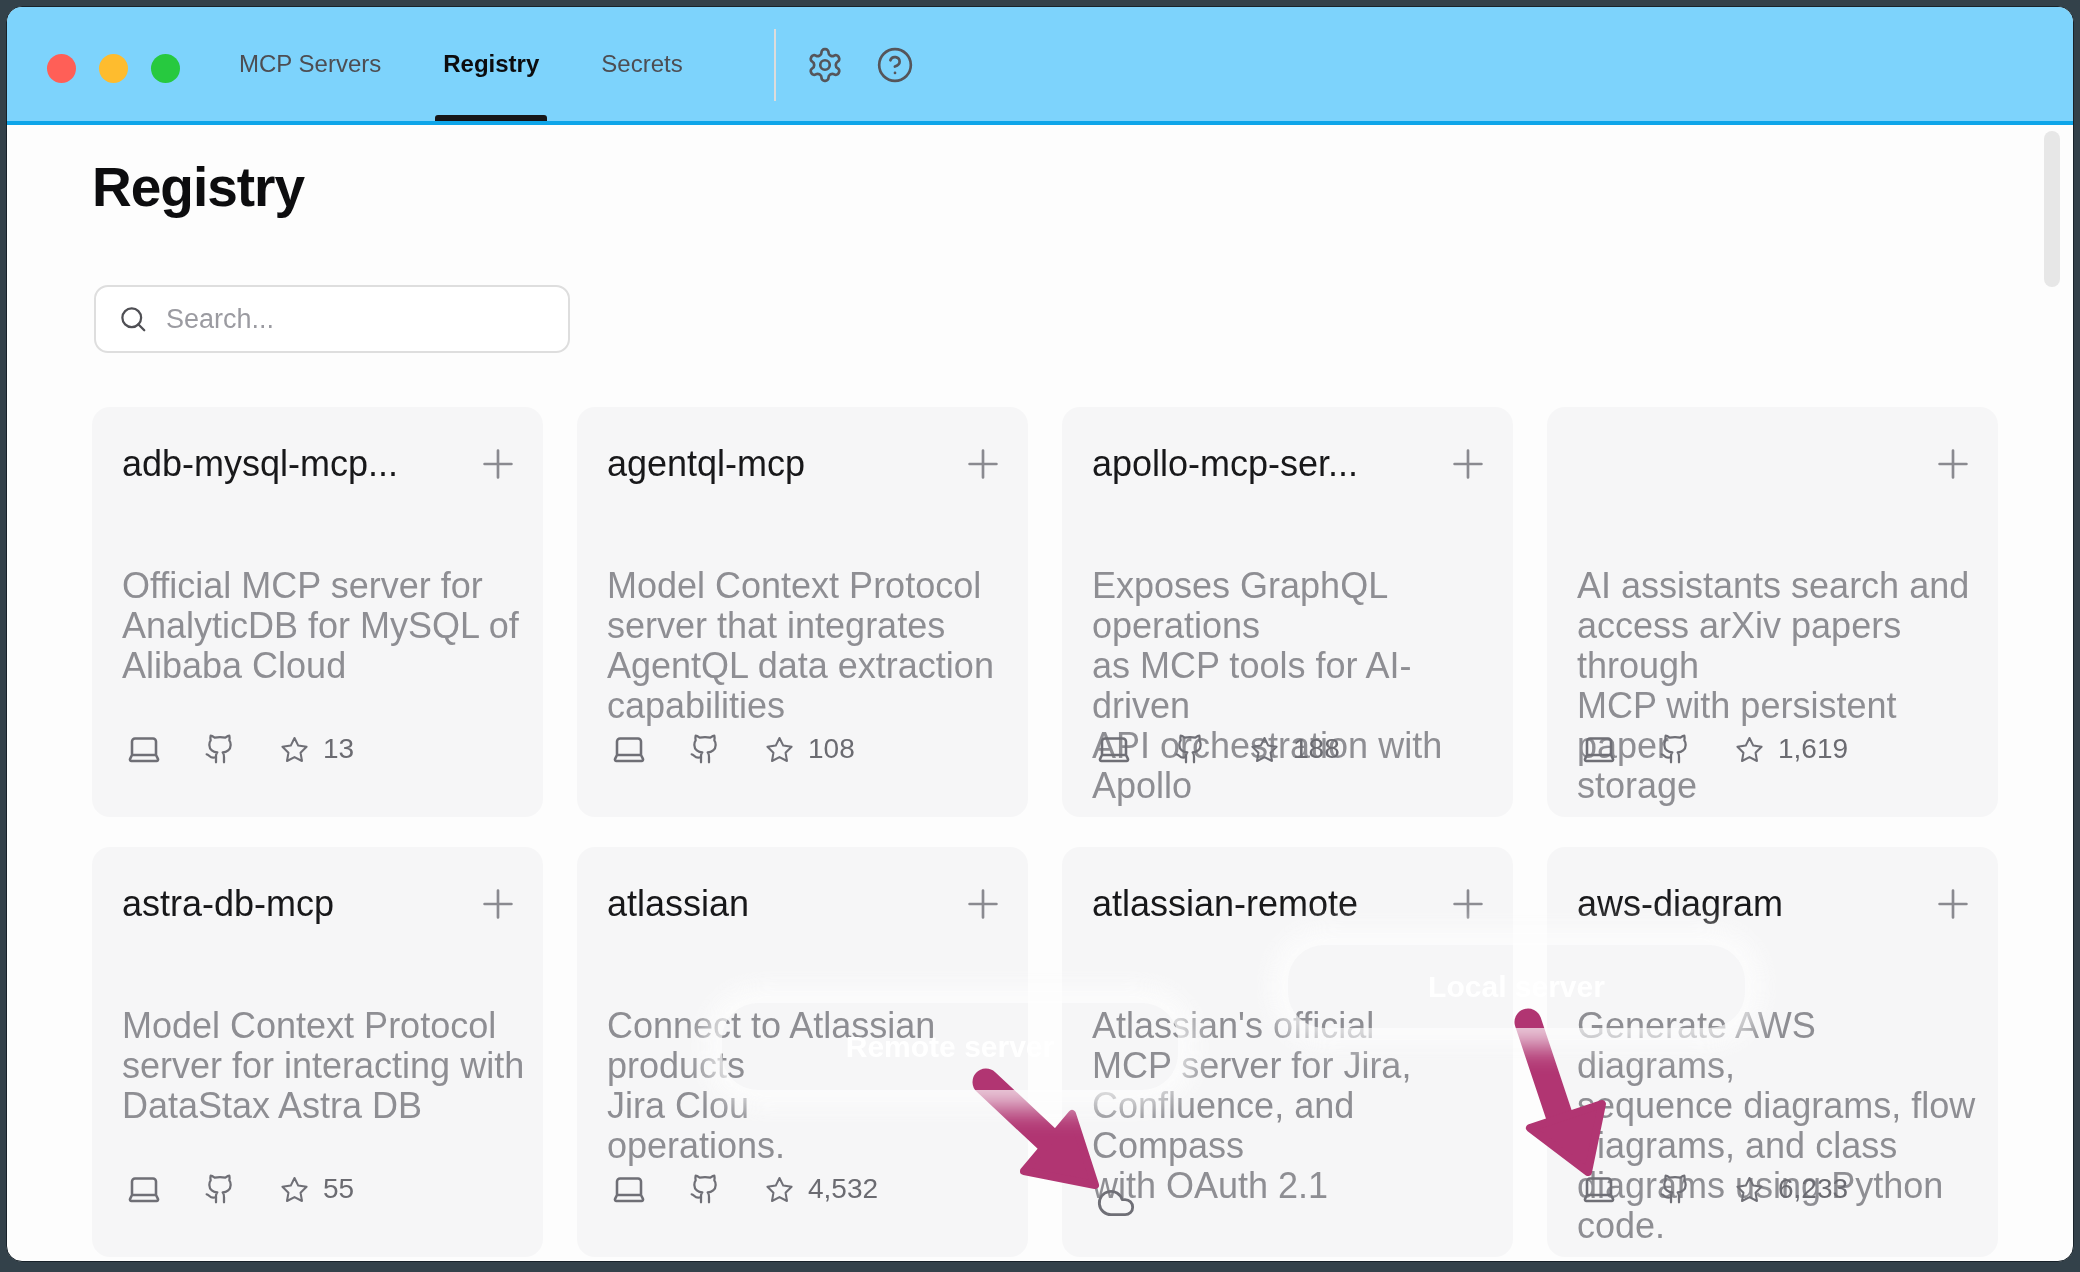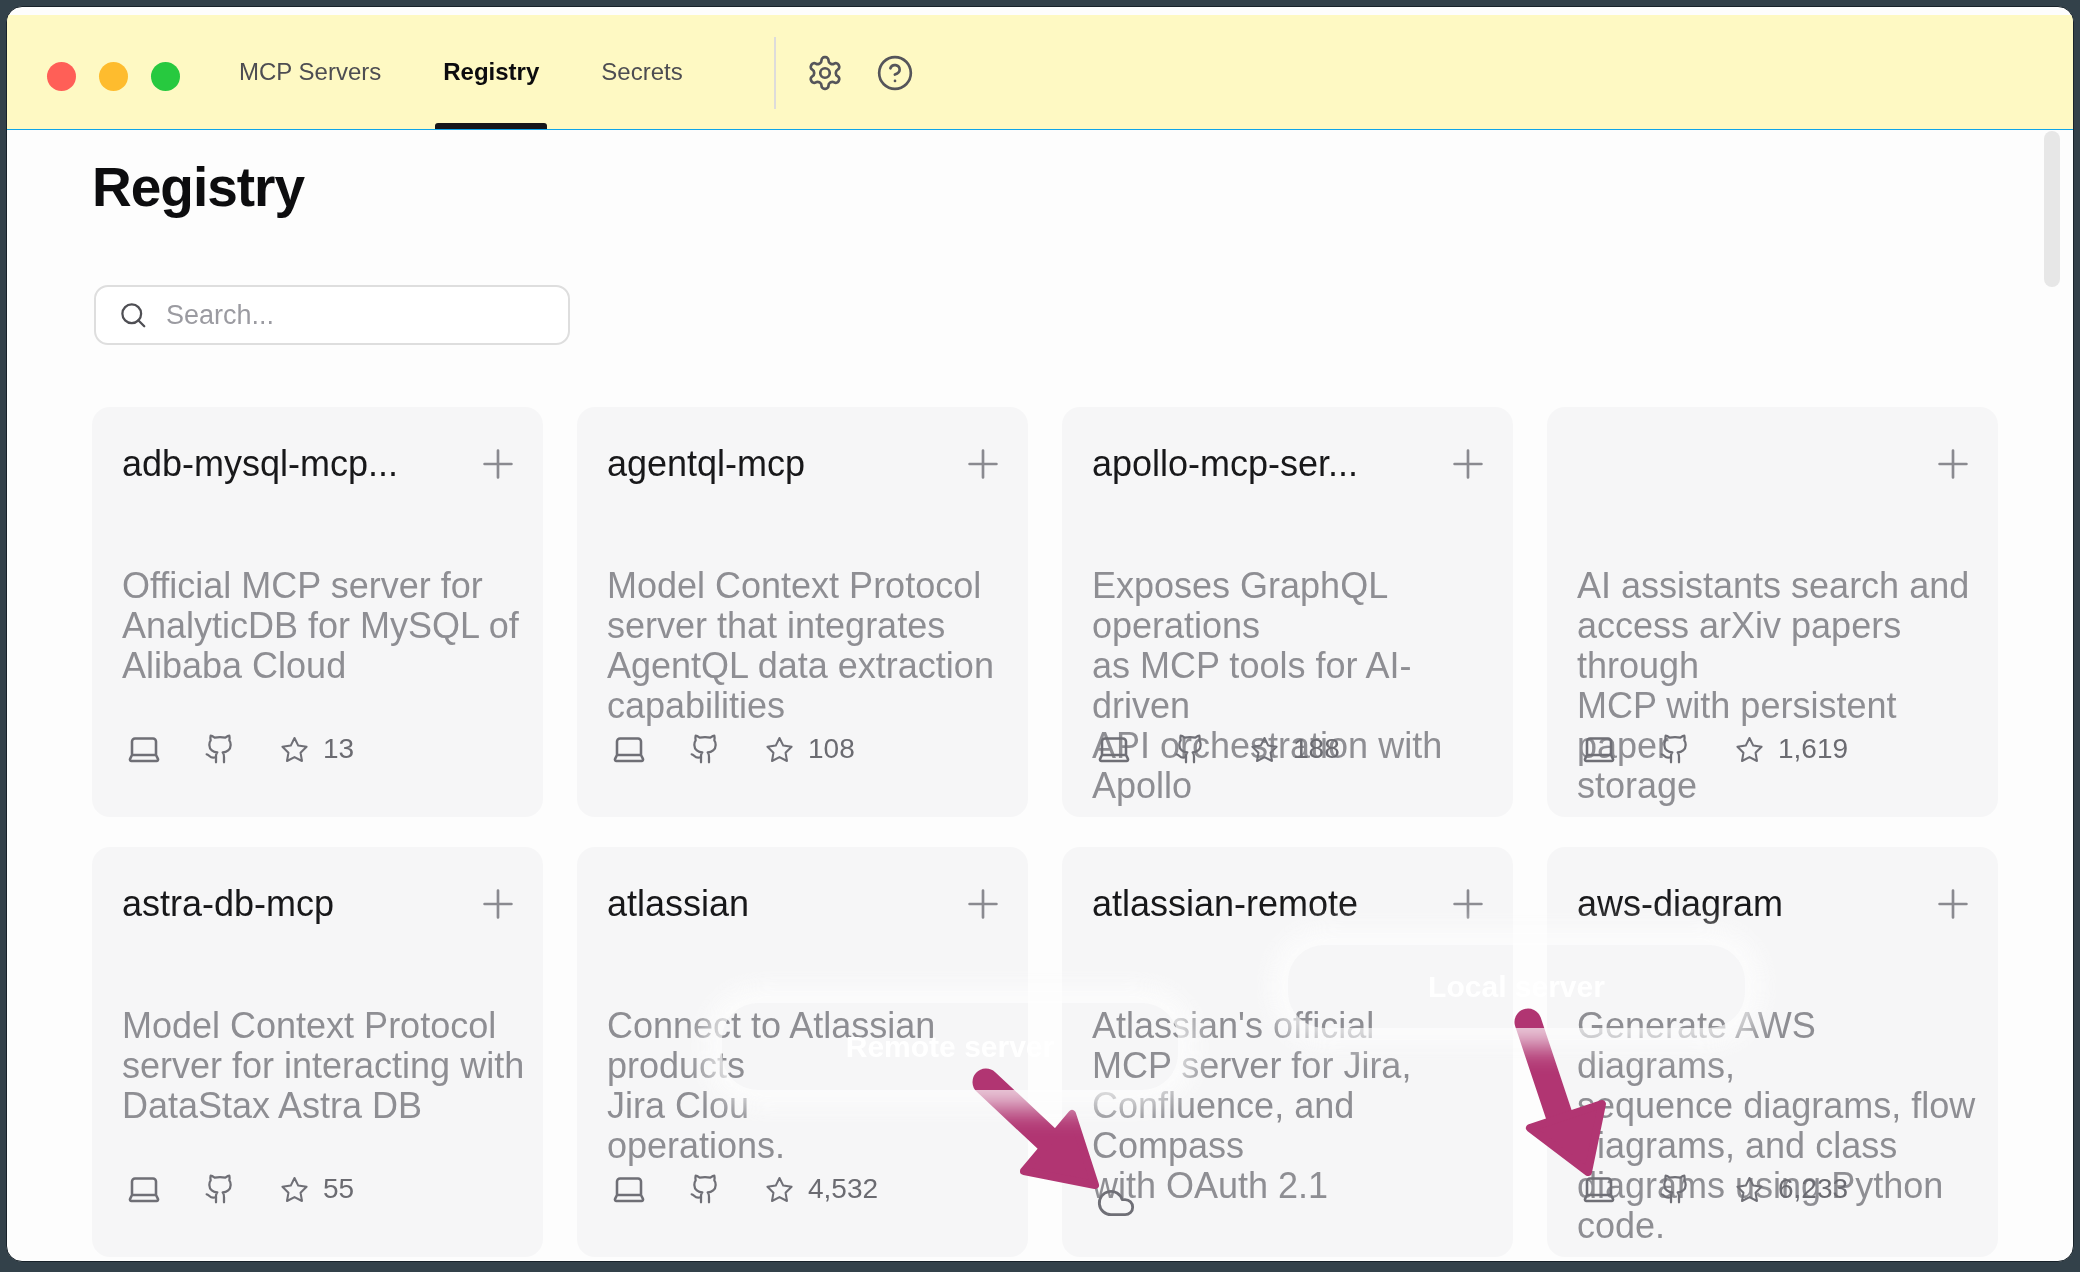--- a/index.html
+++ b/index.html
@@ -10,34 +10,34 @@
     position:relative;overflow:hidden;
     -webkit-font-smoothing:antialiased;
   }
   .stage{position:absolute;left:0;top:0;width:2080px;height:1272px;}
   .window{
     position:absolute;left:6px;top:6px;width:2066px;height:1254px;
     background:#fdfdfd;border-radius:16px;border:1px solid #18222a;
     overflow:hidden;
   }
   
-  .titlebar{position:absolute;left:0;top:8px;right:0;height:114px;background:#fef9c3;border-bottom:1px solid #0ea5e9;}
+  .titlebar{position:absolute;left:0;top:0;right:0;height:114px;background:#7dd3fc;border-bottom:4px solid #0ea5e9;}
   .lights{position:absolute;left:40px;top:47px;display:flex;gap:23px;}
   .light{width:29px;height:29px;border-radius:50%;}
   .tabs{position:absolute;left:228px;top:0;height:114px;display:flex;align-items:stretch;gap:54px;}
   .tab{display:flex;align-items:center;font-size:24px;color:#4d4d52;position:relative;cursor:default;padding:0 4px;}
   .tab.active{color:#0c0c0e;font-weight:700;}
   .tab.active::after{content:"";position:absolute;left:-4px;right:-4px;bottom:0;height:6px;background:#161618;border-radius:3px 3px 0 0;}
   .tb-divider{position:absolute;left:767px;top:22px;width:2px;height:72px;background:#dddcdb;}
   .tb-icon{position:absolute;top:39px;width:38px;height:38px;color:#55555a;}
   .tb-icon svg{width:38px;height:38px;}
   
   .page-title{position:absolute;left:85px;top:148px;margin:0;font-size:55px;font-weight:800;letter-spacing:-1px;color:#0d0d0f;}
   .search{
-    position:absolute;left:87px;top:278px;width:476px;height:60px;box-sizing:border-box;
+    position:absolute;left:87px;top:278px;width:476px;height:68px;box-sizing:border-box;
     background:#fff;border:2px solid #dedede;border-radius:14px;
     display:flex;align-items:center;padding-left:22px;gap:16px;
   }
   .search svg{width:30px;height:30px;color:#4f4f54;flex:0 0 auto;}
   .search input{border:none;outline:none;background:transparent;font-family:inherit;font-size:27px;color:#333;width:380px;}
   .search input::placeholder{color:#9b9ba1;}
   
   .grid{
     position:absolute;left:85px;top:400px;
     display:grid;grid-template-columns:repeat(4,451px);grid-auto-rows:410px;

